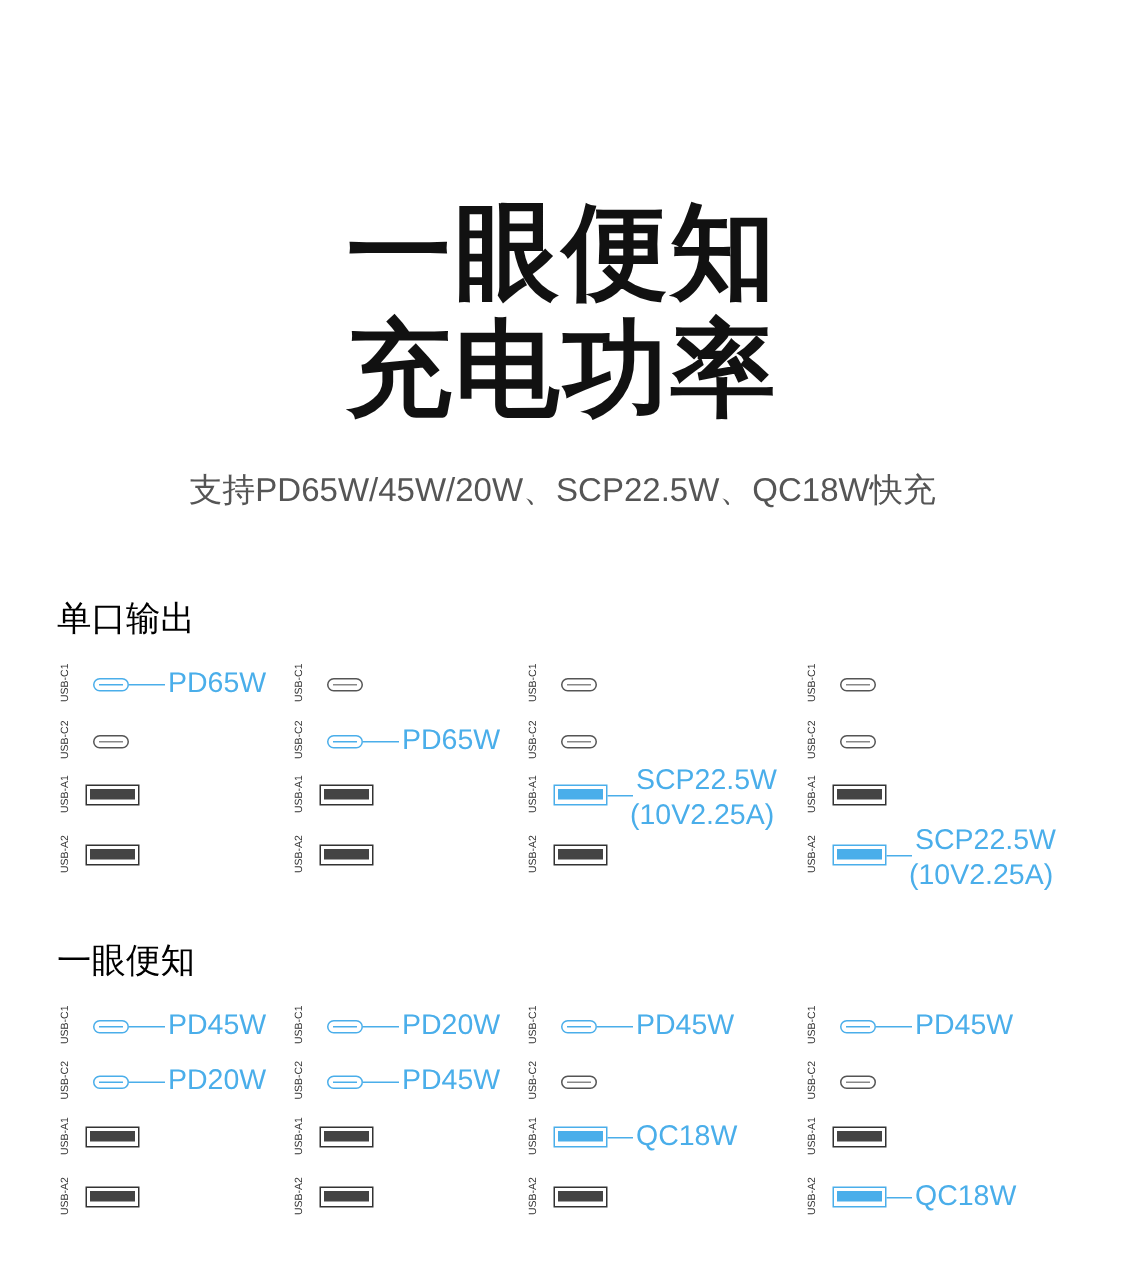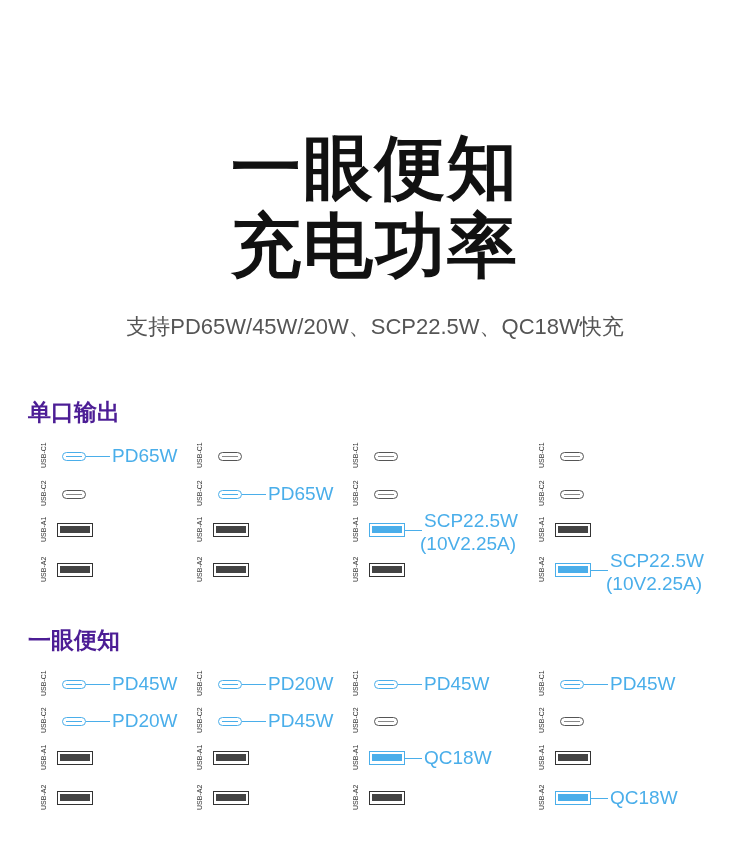--- a/index.html
+++ b/index.html
@@ -1,21 +1,21 @@
 <!DOCTYPE html>
 <html><head>
 <meta charset="utf-8">
 <style>
   html,body{margin:0;padding:0;background:#ffffff;}
   body{width:750px;height:848px;position:relative;overflow:hidden;font-family:"DejaVu Sans","Liberation Sans",sans-serif;}
   .title{position:absolute;left:0;width:750px;text-align:center;font-weight:bold;color:#111;font-size:70px;line-height:80px;letter-spacing:2px;}
   .t1{top:128px;}
   .t2{top:206px;}
   .subtitle{position:absolute;top:312px;left:0;width:750px;text-align:center;font-size:22px;color:#555;font-family:"Liberation Sans",sans-serif;}
-  .section{position:absolute;left:28px;font-size:23px;font-weight:bold;color:#4c1d95;}
+  .section{position:absolute;left:38px;font-size:23px;font-weight:normal;color:#000000;}
   .plabel{position:absolute;font-size:7px;color:#333;transform:rotate(-90deg);transform-origin:left top;white-space:nowrap;font-family:"Liberation Sans",sans-serif;}
   .usbc{position:absolute;width:22px;height:7px;border:1.2px solid #555;border-radius:6px;}
   .usbc.on{border-color:#4aaeea;}
   .usbc::after{content:"";position:absolute;left:3px;right:3px;top:3px;height:1px;background:#888;}
   .usbc.on::after{background:#4aaeea;}
   .usba{position:absolute;width:34px;height:12px;border:1.3px solid #333;background:#fff;}
   .usba .bar{position:absolute;left:2px;right:2px;top:2px;height:7px;background:#444;}
   .usba.on{border-color:#4aaeea;}
   .usba.on .bar{background:#4aaeea;}
   .line{position:absolute;height:1.2px;background:#4aaeea;}

